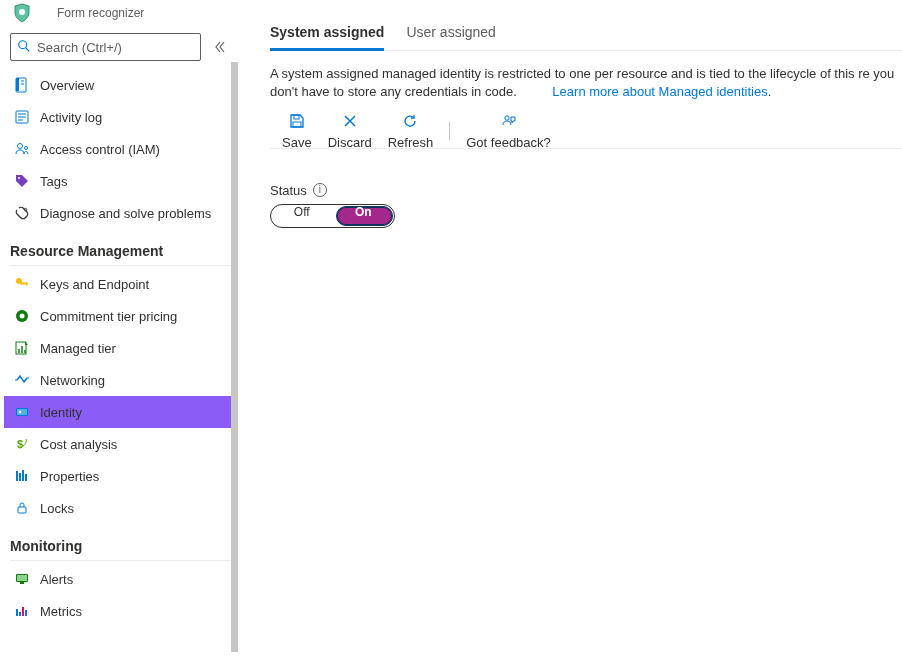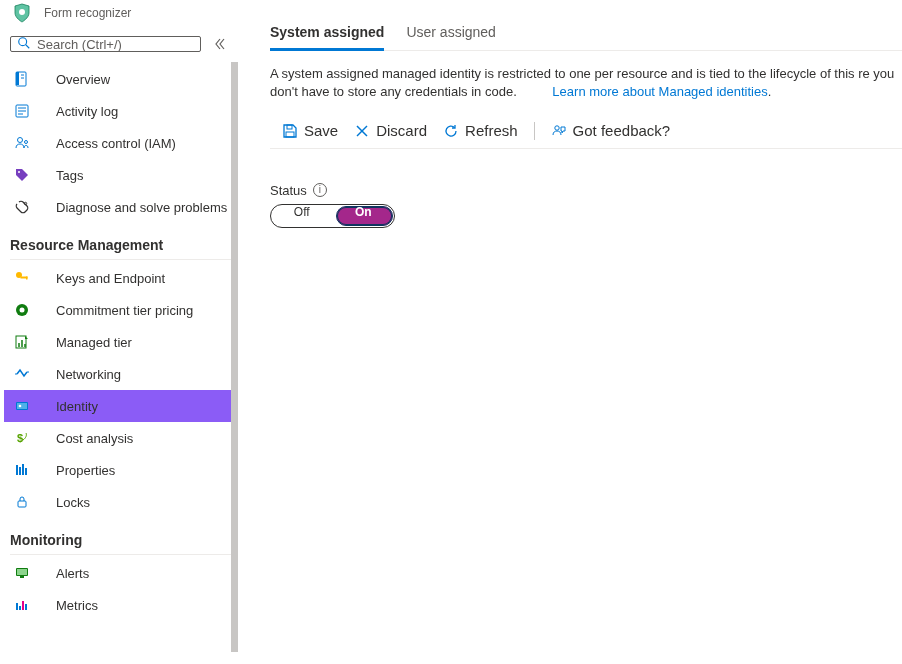--- a/index.html
+++ b/index.html
@@ -25,42 +25,42 @@
       right: 0;
       top: 62px;
       width: 8px;
       height: 590px;
       background: #c8c6c4;
       border-right: 1px solid #fff;
     }
     .resource-header {
       display: flex;
       align-items: center;
-      gap: 12px;
+      gap: 25px;
       padding: 3px 8px 4px 8px;
     }
     .resource-badge {
       width: 20px; height: 20px;
       position: relative;
     }
     .resource-badge svg { width: 20px; height: 20px; }
     .resource-title { font-size: 12px; color: #605e5c; }
     .search-row {
       display: flex;
       align-items: center;
       padding: 6px 8px 6px 6px;
       gap: 8px;
     }
     .search-box {
       flex: 1;
       display: flex;
       align-items: center;
       border: 1px solid #605e5c;
       border-radius: 2px;
-      height: 16px;
+      height: 28px;
       padding: 0 6px;
       gap: 6px;
       background: #fff;
     }
     .search-box input {
       border: none; outline: none;
       font-size: 13px; color: #323130;
       width: 100%;
       background: transparent;
     }
@@ -71,21 +71,21 @@
       color: #605e5c;
       cursor: pointer;
       font-size: 13px;
     }
     .nav-list { padding-top: 2px; }
     .nav-item {
       display: flex;
       align-items: center;
       height: 32px;
       padding: 0 8px 0 10px;
-      gap: 26px;
+      gap: 10px;
       cursor: pointer;
       color: #323130;
     }
     .nav-item.selected { background: #8b5cf6; }
     .nav-icon {
       width: 16px; height: 16px;
       display: flex; align-items: center; justify-content: center;
       flex-shrink: 0;
     }
     .nav-icon svg { width: 16px; height: 16px; }
@@ -138,23 +138,24 @@
       display: flex;
       align-items: center;
       gap: 16px;
       height: 36px;
       border-bottom: 1px solid #edebe9;
       margin-bottom: 34px;
       padding-left: 12px;
     }
     .tb-btn {
       display: flex; align-items: center; gap: 6px;
-      font-size: 15px; color: #323130;
+      font-size: 13px; color: #323130;
       cursor: pointer;
       height: 100%;
+      flex-direction: column;
     }
     .tb-btn .tb-icon { width: 16px; height:16px; display:flex; align-items:center; justify-content:center; }
     .tb-btn .tb-icon svg { width:16px; height:16px; }
     .tb-sep { width:1px; height:18px; background:#c8c6c4; }
     .status-block { }
     .status-label-row { display:flex; align-items:flex-start; gap:6px; margin-bottom:6px; font-size:13px; }
     .info-icon {
       width:14px; height:14px; border:1px solid #605e5c; border-radius:50%;
       display:flex; align-items:center; justify-content:center;
       font-size:10px; color:#605e5c; line-height:1;

